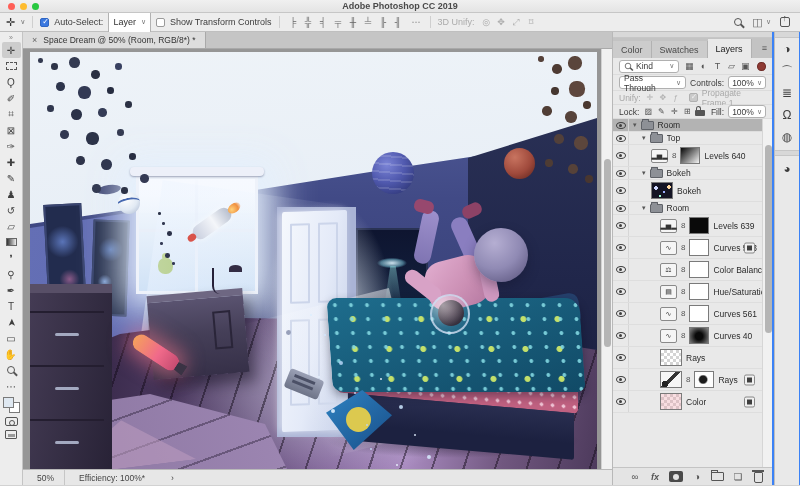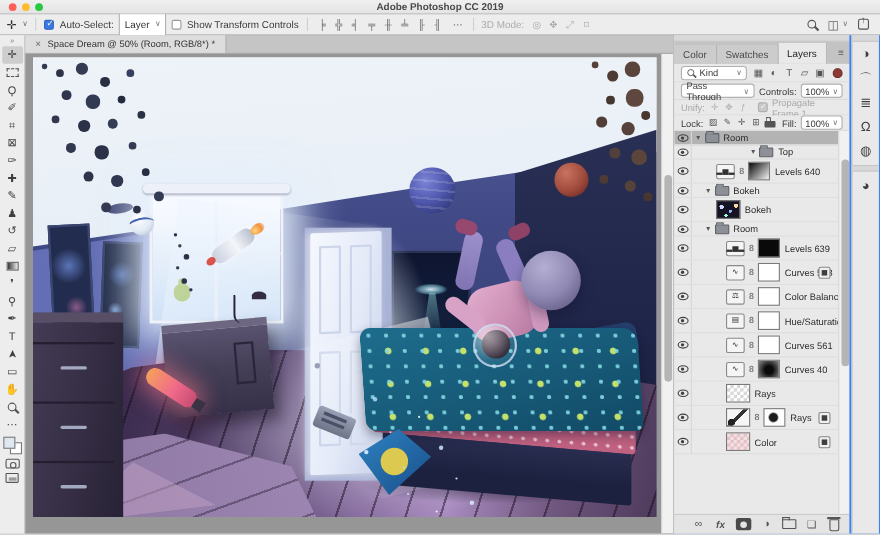--- a/index.html
+++ b/index.html
@@ -236,21 +236,21 @@
         <span class="obicon">╬</span>
         <span class="obicon">╡</span>
         <span class="obicon">╤</span>
         <span class="obicon">╫</span>
         <span class="obicon">╧</span>
         <span class="obicon">╟</span>
         <span class="obicon">╢</span>
       </span>
     <span class="obicon">⋯</span>
     <span class="obsep"></span>
-    <span class="grayed">3D Mode:</span>
+    <span class="grayed">3D Unify:</span>
     <span id="threed-icons" style="display:flex;gap:2px">
         <span class="obicon grayed">◎</span>
         <span class="obicon grayed">✥</span>
         <span class="obicon grayed">⤢</span>
         <span class="obicon grayed">⌑</span>
       </span>
     <span class="obright">
       <span class="icon-mag"></span>
       <span style="display:flex;align-items:center;gap:2px">
         <span class="obicon" style="font-size:11px">◫</span>
@@ -407,20 +407,27 @@
           <div class="a art-rocket"></div>
           <div class="a art-ast-tl"></div>
           <div class="a art-ast-trail"></div>
           <div class="a art-ast-tr"></div>
           <div class="a art-sparkles"></div>
         </div>
         <div id="vscroll">
           <div id="vthumb"></div>
         </div>
       </div>
+      <div id="statusbar">
+        <span class="zoomfield">50%</span>
+        <span class="efffield">
+          <span>Efficiency: 100%*</span>
+          <span>›</span>
+        </span>
+      </div>
     </div>
 
     <div id="rightdock">
       <div id="panelgroup">
         <div id="dockheader"></div>
         <div id="paneltabs">
           <span class="ptab">Color</span>
           <span class="ptab">Swatches</span>
           <span class="ptab active">Layers</span>
           <span id="panelmenu">≡</span>
@@ -485,21 +492,21 @@
                 <span class="rcontent" style="padding-left: 4px;">
                   <span class="gchev">▾</span>
                   <span class="folder"></span>
                   <span class="lname">Room</span>
                 </span>
               </div>
               <div class="lrow grp">
                 <span class="eyecell">
                   <span class="eye"></span>
                 </span>
-                <span class="rcontent" style="padding-left: 13px; justify-content: center;">
+                <span class="rcontent" style="padding-left: 13px;">
                   <span class="gchev">▾</span>
                   <span class="folder"></span>
                   <span class="lname">Top</span>
                 </span>
               </div>
               <div class="lrow lay">
                 <span class="eyecell">
                   <span class="eye"></span>
                 </span>
                 <span class="rcontent" style="padding-left: 22px;">

